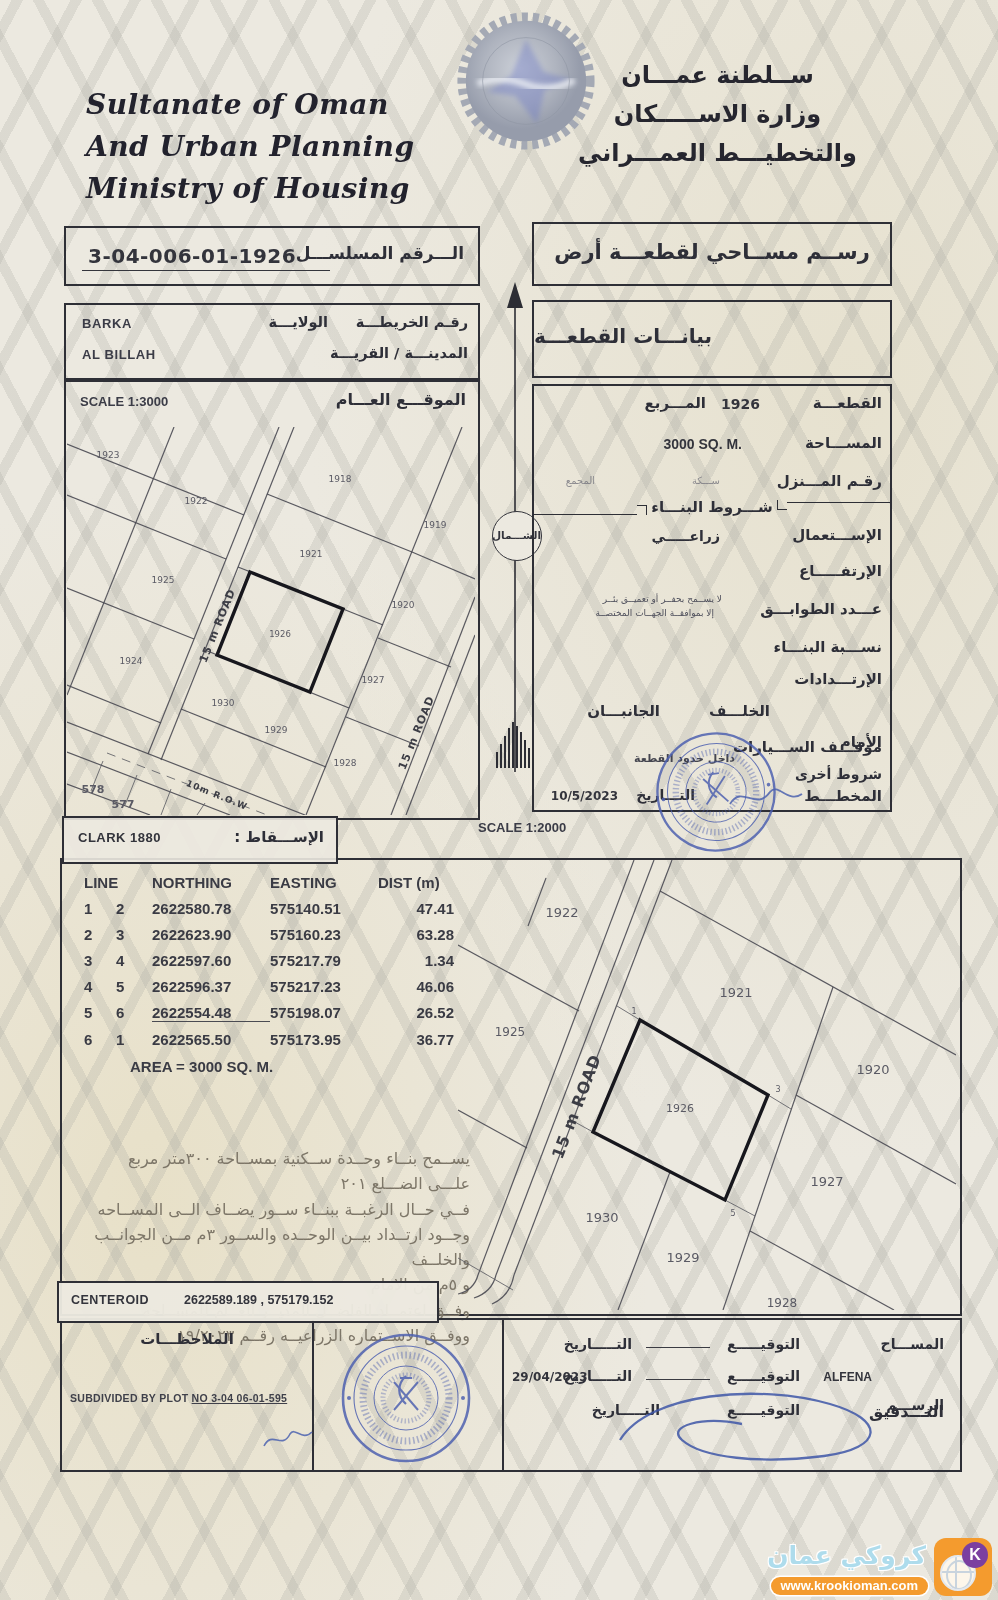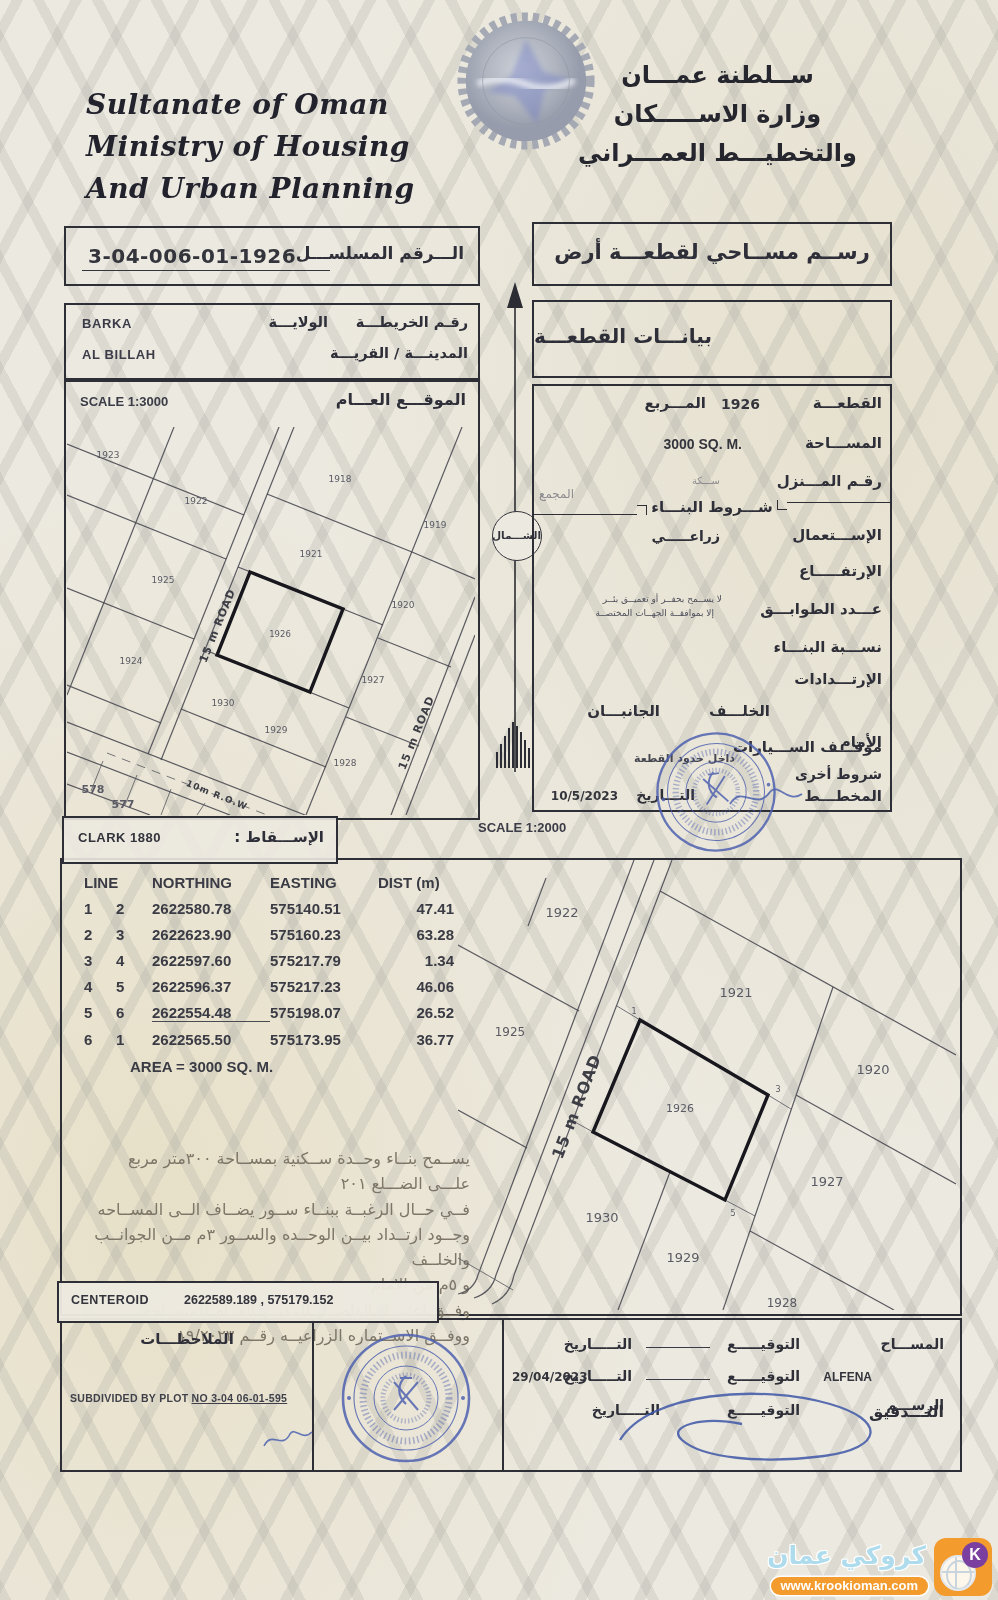--- a/index.html
+++ b/index.html
@@ -39,22 +39,22 @@
   .wm-url{font-weight:700;font-size:13px;color:#fff;background:#f49b2e;border-radius:9px;
     padding:1px 10px 2px;box-shadow:0 0 0 1.5px #fff;}
 </style>
 </head>
 <body>
 
 <div id="page">
 
   <div class="abs en-title" style="left:86px;top:70px;width:330px;">
     <div>Sultanate of Oman</div>
+    <div>And Urban Planning</div>
     <div>Ministry of Housing</div>
-    <div>And Urban Planning</div>
   </div>
 
   <div class="abs" style="left:452px;top:6px;width:148px;height:150px;">
     <svg width="148" height="150" viewBox="0 0 150 150">
       <defs>
         <radialGradient id="hg" cx="45%" cy="40%">
             <stop offset="0%" stop-color="#ccd0d8"></stop>
             <stop offset="60%" stop-color="#afb4bf"></stop>
             <stop offset="100%" stop-color="#969cab"></stop>
           </radialGradient>
@@ -176,21 +176,21 @@
   <div class="box" style="left:532px;top:384px;width:356px;height:424px;">
     <span class="abs ar lbl" style="right:8px;top:8px;font-size:15px;">القطعـــة</span>
     <span class="abs" style="right:130px;top:10px;font-size:14px;font-weight:700;">1926</span>
     <span class="abs ar lbl" style="right:184px;top:8px;font-size:15px;">المـــربع</span>
 
     <span class="abs ar lbl" style="right:8px;top:48px;font-size:15px;">المســـاحة</span>
     <span class="abs" style="right:148px;top:50px;font-size:14px;font-weight:700;font-family:'Liberation Sans',sans-serif;">3000 SQ. M.</span>
 
     <span class="abs ar lbl" style="right:8px;top:86px;font-size:15px;">رقـم المـــنزل</span>
     <span class="abs ar" style="right:170px;top:89px;font-size:10px;color:#6d6d78;opacity:.75;">ســـكة</span>
-    <span class="abs ar" style="right:316px;top:89px;font-size:12px;color:#6d6d78;opacity:.75;margin-top:12px;">المجمع</span>
+    <span class="abs ar" style="right:295px;top:89px;font-size:10px;color:#6d6d78;opacity:.75;">المجمع</span>
 
     <div class="abs" style="right:0;left:0;top:112px;display:flex;direction:rtl;align-items:center;">
       <span class="bracket-line" style="transform:translateY(-5px);"></span>
       <span style="width:9px;height:9px;border-left:1.6px solid #2e2f36;border-bottom:1.6px solid #2e2f36;transform:translateY(-2px);"></span>
       <span class="ar lbl" style="font-size:15px;padding:0 4px;">شـــروط البنـــاء</span>
       <span style="width:9px;height:9px;border-right:1.6px solid #2e2f36;border-top:1.6px solid #2e2f36;transform:translateY(3px);"></span>
       <span class="bracket-line" style="transform:translateY(7px);"></span>
     </div>
 
     <span class="abs ar lbl" style="right:8px;top:140px;font-size:15px;">الإســـتعمال</span>

